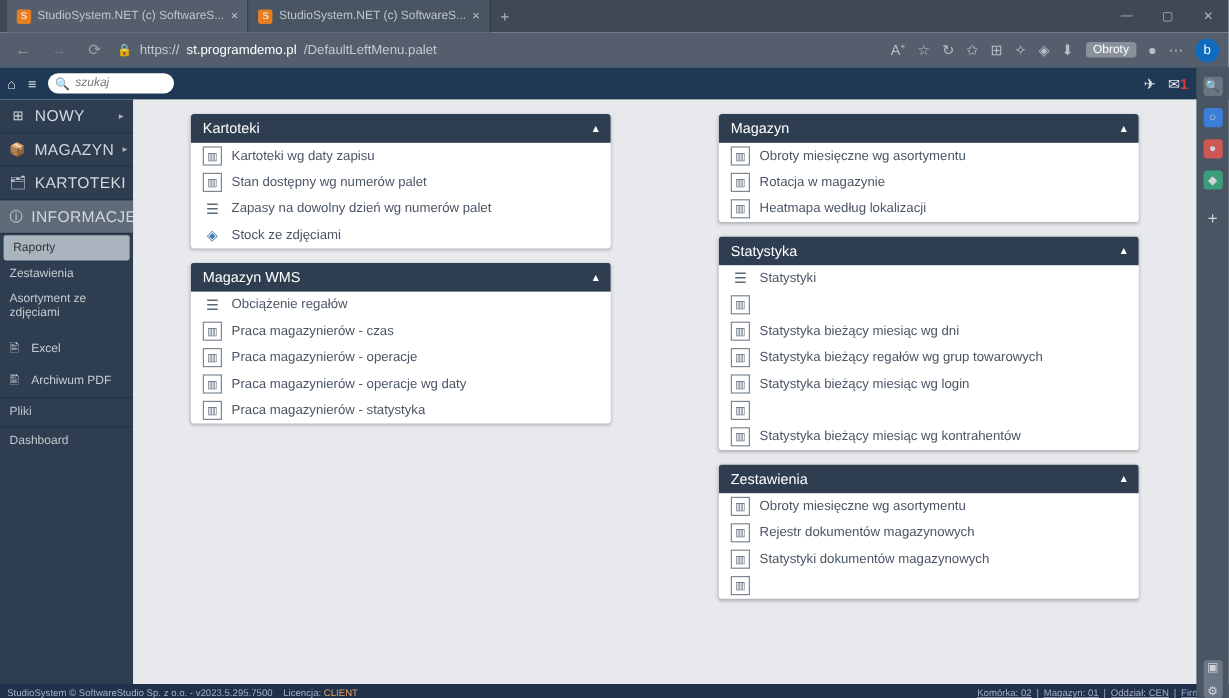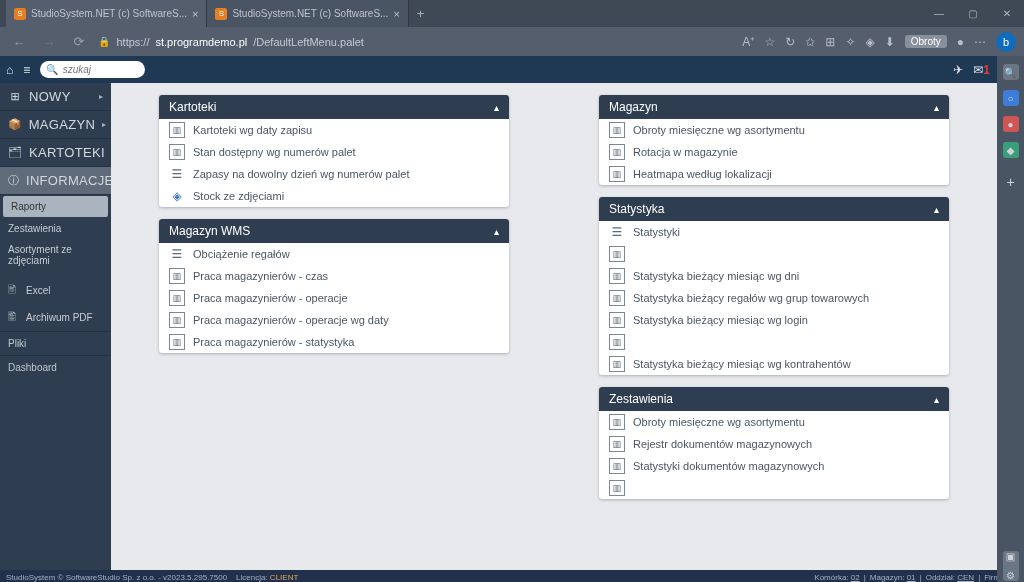--- a/index.html
+++ b/index.html
@@ -61,21 +61,21 @@
 .card .row .ricon.star { border:none; color:#4c7db0; font-size:12px; }
 
 
 .edgebar { position:absolute; right:0; top:56px; width:27px; height:calc(582px - 56px); background:#4a5563; display:flex; flex-direction:column; align-items:center; gap:10px; padding-top:8px; }
 .edgebar div { width:16px; height:16px; background:#6b7684; border-radius:3px; font-size:10px; color:#cfd4db; display:flex; align-items:center; justify-content:center; }
 .edgebar .plus { background:transparent; font-size:14px; margin-top:6px; }
 .edgebar .bottom { margin-top:auto; margin-bottom:8px; display:flex; flex-direction:column; gap:8px; }
 
 
 .footer { height: 12px; background:#21314b; color:#a6afc4; font-size:8px; display:flex; align-items:flex-end; padding:0 6px; }
-.footer .right { margin-left:auto; display:flex; gap:4px; }
+.footer .right { margin-left:auto; display:flex; gap:4px;text-decoration:underline; }
 .footer a { color:#e7a45a; }
 </style>
 </head>
 <body>
 
 <div class="titlebar">
   <div class="tabs">
     <div class="tab active">
       <span class="favicon">S</span>
       <span>StudioSystem.NET (c) SoftwareS...</span>

